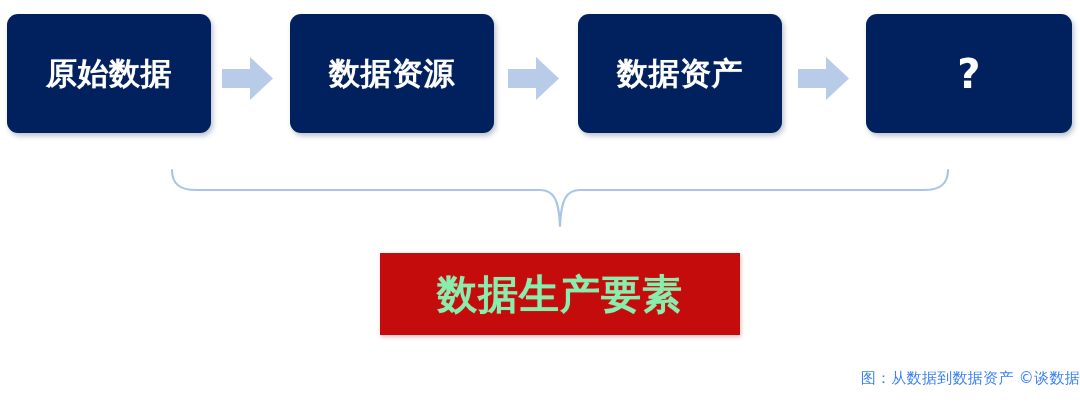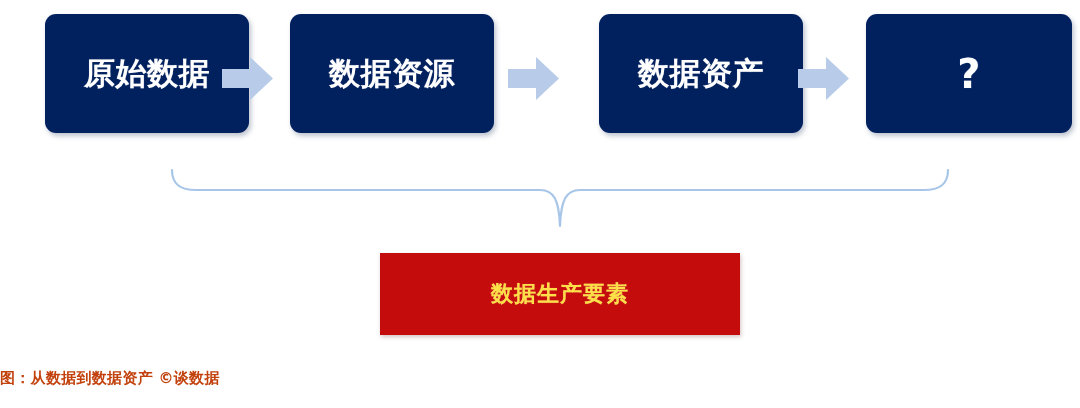--- a/index.html
+++ b/index.html
@@ -43,23 +43,23 @@
     font-weight: bold;
     letter-spacing: 0.5px;
     line-height: 1;
     text-shadow: 0 0 1px rgba(255,255,255,0.35);
     white-space: nowrap;
   }
   .stage-box.qmark .stage-label {
     font-size: 40px;
   }
 
-  #box-0 { left: 7px; margin-left: 38px;   }
+  #box-0 { left: 7px;   }
   #box-1 { left: 290px; justify-content: center; }
-  #box-2 { left: 599px; }
+  #box-2 { left: 578px; }
   #box-3 { left: 866px; width: 206px; }
 
   
   .flow-arrow {
     position: absolute;
     top: 57px;
     width: 51px;
     height: 43px;
   }
   .flow-arrow svg { display: block; width: 100%; height: 100%; }
@@ -86,39 +86,39 @@
     width: 360px;
     height: 82px;
     background: #c50c0c;
     display: flex;
     align-items: center;
     justify-content: center;
     box-shadow: 1px 2px 4px rgba(120, 60, 60, 0.30);
     box-sizing: border-box;
   }
   #result-box .result-label {
-    color: #fde047;
-    font-size: 22px;
+    color: #86efac;
+    font-size: 40px;
     font-weight: bold;
     letter-spacing: 1px;
     line-height: 1;
     text-shadow: 0 0 1px rgba(255,255,255,0.35);
     white-space: nowrap;
   }
 
   
   #caption {
     position: absolute;
     left: 0;
     top: 369px;
     width: 1080px;
-    text-align: left;
+    text-align: right;
     font-size: 15px;
-    font-weight: bold;
-    color: #c2410c;
+    font-weight: normal;
+    color: #3b82f6;
     letter-spacing: 0.3px;
     white-space: nowrap;
   }
 </style>
 </head>
 <body>
 
 <div id="canvas">
 
   <div class="stage-box" id="box-0">

